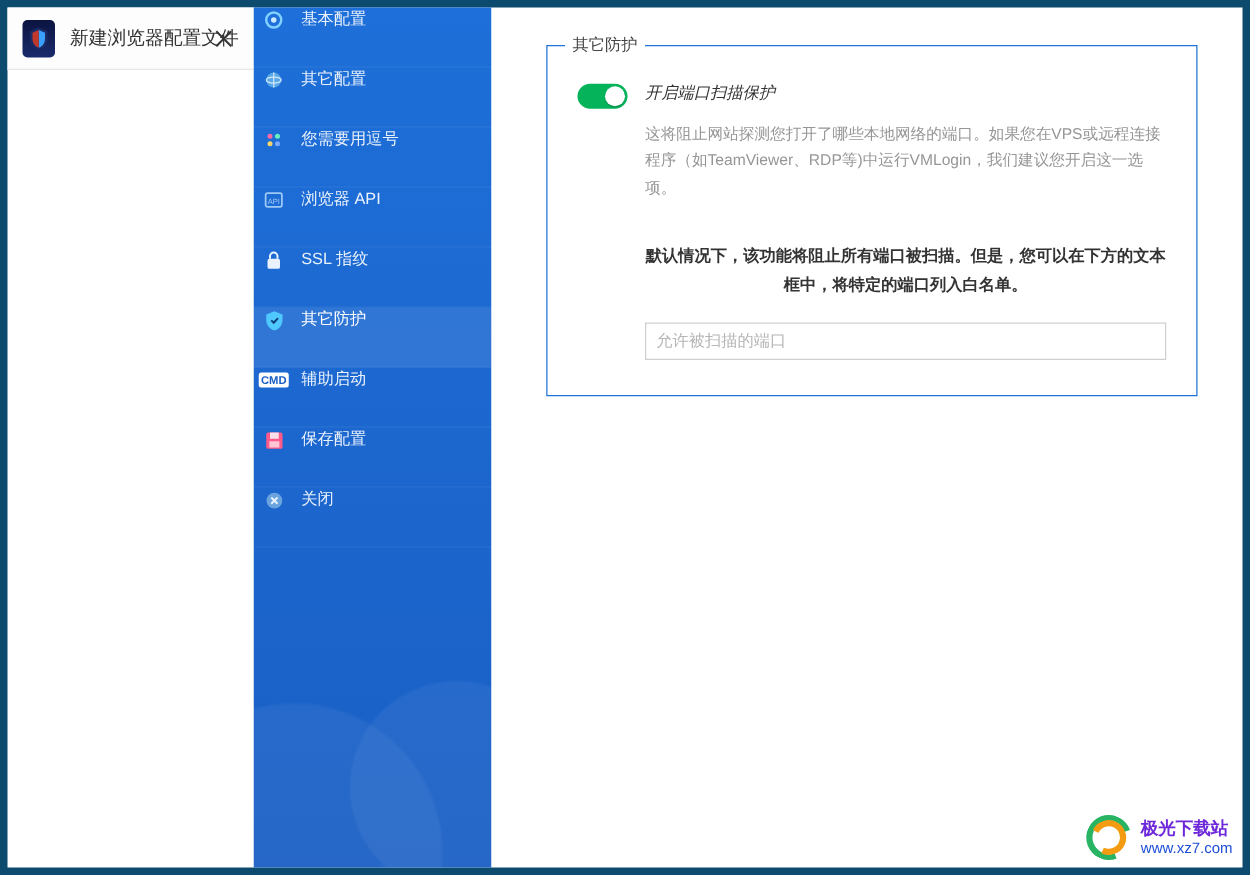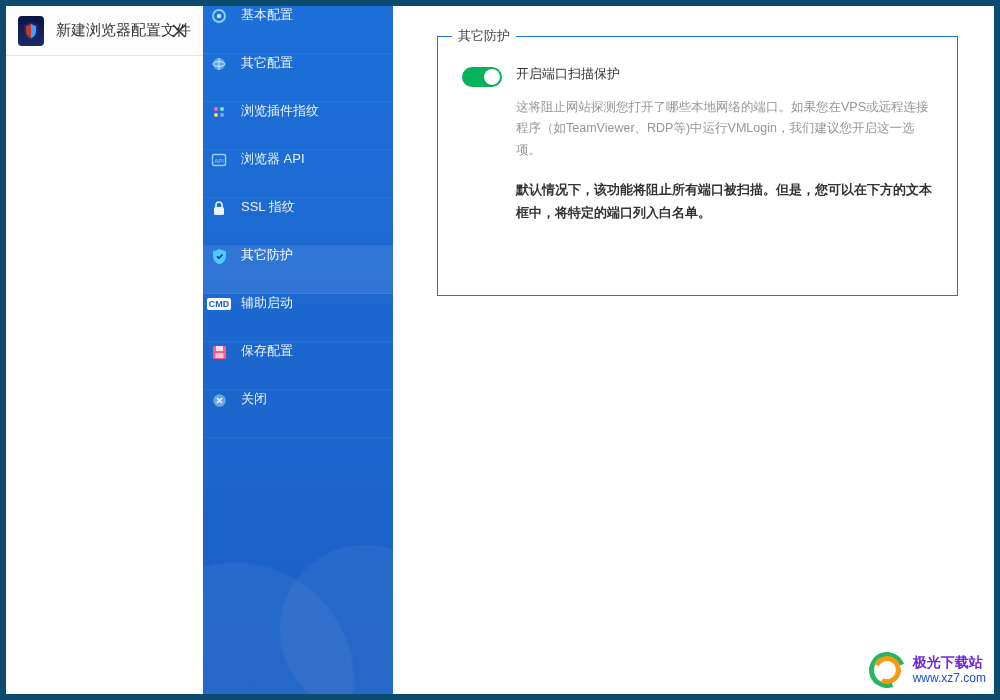--- a/index.html
+++ b/index.html
@@ -139,20 +139,21 @@
     left: 14px;
     background: #fff;
     padding: 0 6px;
     color: #444;
     font-size: 13px;
   }
   .row-toggle {
     display: flex;
     align-items: flex-start;
     gap: 14px;
+    font-style: italic;
   }
   
   .switch {
     width: 40px;
     height: 20px;
     background: #05b35b;
     border-radius: 999px;
     position: relative;
     flex: 0 0 auto;
     cursor: pointer;
@@ -177,22 +178,23 @@
     font-size: 12.5px;
     line-height: 1.7;
     margin-top: 10px;
     margin-left: 54px;
   }
   .bold-note {
     color: #333;
     font-size: 13px;
     font-weight: 600;
     line-height: 1.8;
-    margin-top: 17px;
+    margin-top: 32px;
     margin-left: 54px;
+    text-align: center;
   }
   .port-input-wrap {
     margin-top: 18px;
     margin-left: 54px;
   }
   .port-input {
     width: 100%;
     height: 30px;
     border: 1px solid #cfcfcf;
     padding: 4px 8px;
@@ -301,21 +303,21 @@
 
       <div class="side-item">
         <span class="icon-wrap">
           <svg width="16" height="16" viewBox="0 0 16 16">
             <circle cx="5" cy="5" r="2" fill="#ff6aa2"></circle>
               <circle cx="11" cy="5" r="2" fill="#6af0c0"></circle>
             <circle cx="5" cy="11" r="2" fill="#ffd66a"></circle>
               <circle cx="11" cy="11" r="2" fill="#7aa8ff"></circle>
           </svg>
         </span>
-        <span>浏览插件指纹</span>
+        <span>您需要用逗号</span>
       </div>
 
       <div class="side-item">
         <span class="icon-wrap">
           <svg width="16" height="16" viewBox="0 0 16 16">
               <rect x="1.5" y="2.5" width="13" height="11" rx="1.5" fill="none" stroke="#9ec9f5" stroke-width="1.4"></rect>
               <text x="8" y="11" font-size="6" text-anchor="middle" fill="#9ec9f5" font-family="sans-serif">API</text>
             </svg>
         </span>
         <span>浏览器 API</span>
@@ -382,20 +384,23 @@
           <div class="switch">
             <div class="knob"></div>
           </div>
           <div class="toggle-label">开启端口扫描保护</div>
         </div>
 
         <div class="desc-text">这将阻止网站探测您打开了哪些本地网络的端口。如果您在VPS或远程连接程序（如TeamViewer、RDP等)中运行VMLogin，我们建议您开启这一选项。</div>
 
         <div class="bold-note">默认情况下，该功能将阻止所有端口被扫描。但是，您可以在下方的文本框中，将特定的端口列入白名单。</div>
 
+        <div class="port-input-wrap">
+          <input class="port-input" type="text" placeholder="允许被扫描的端口" style="">
+        </div>
 
       </div>
 
       <div class="watermark">
         <div class="spin"></div>
         <div class="wm-text">
           <div class="wm-title">极光下载站</div>
           <div class="wm-url">www.xz7.com</div>
         </div>
       </div>

